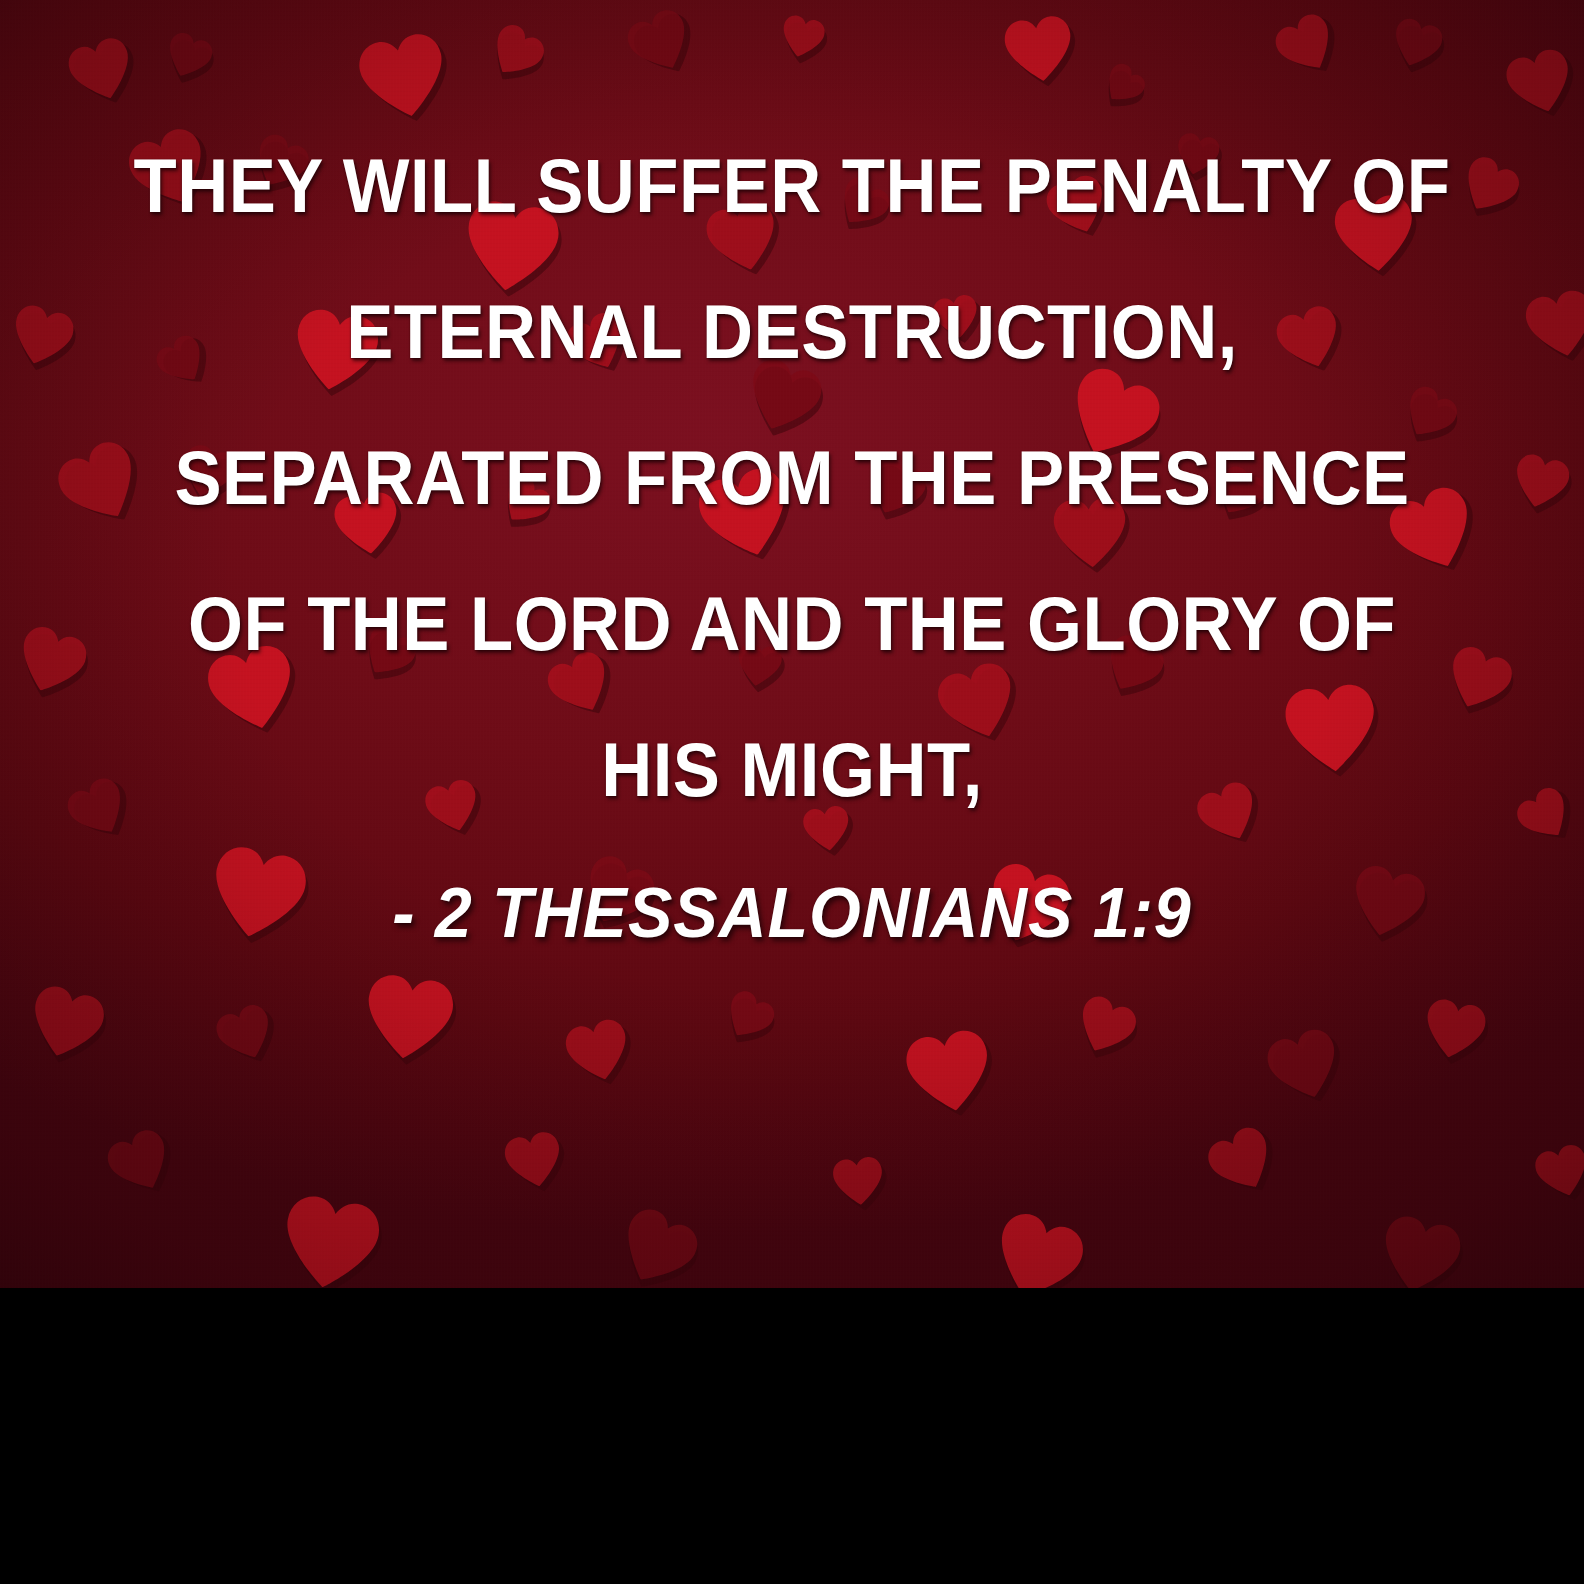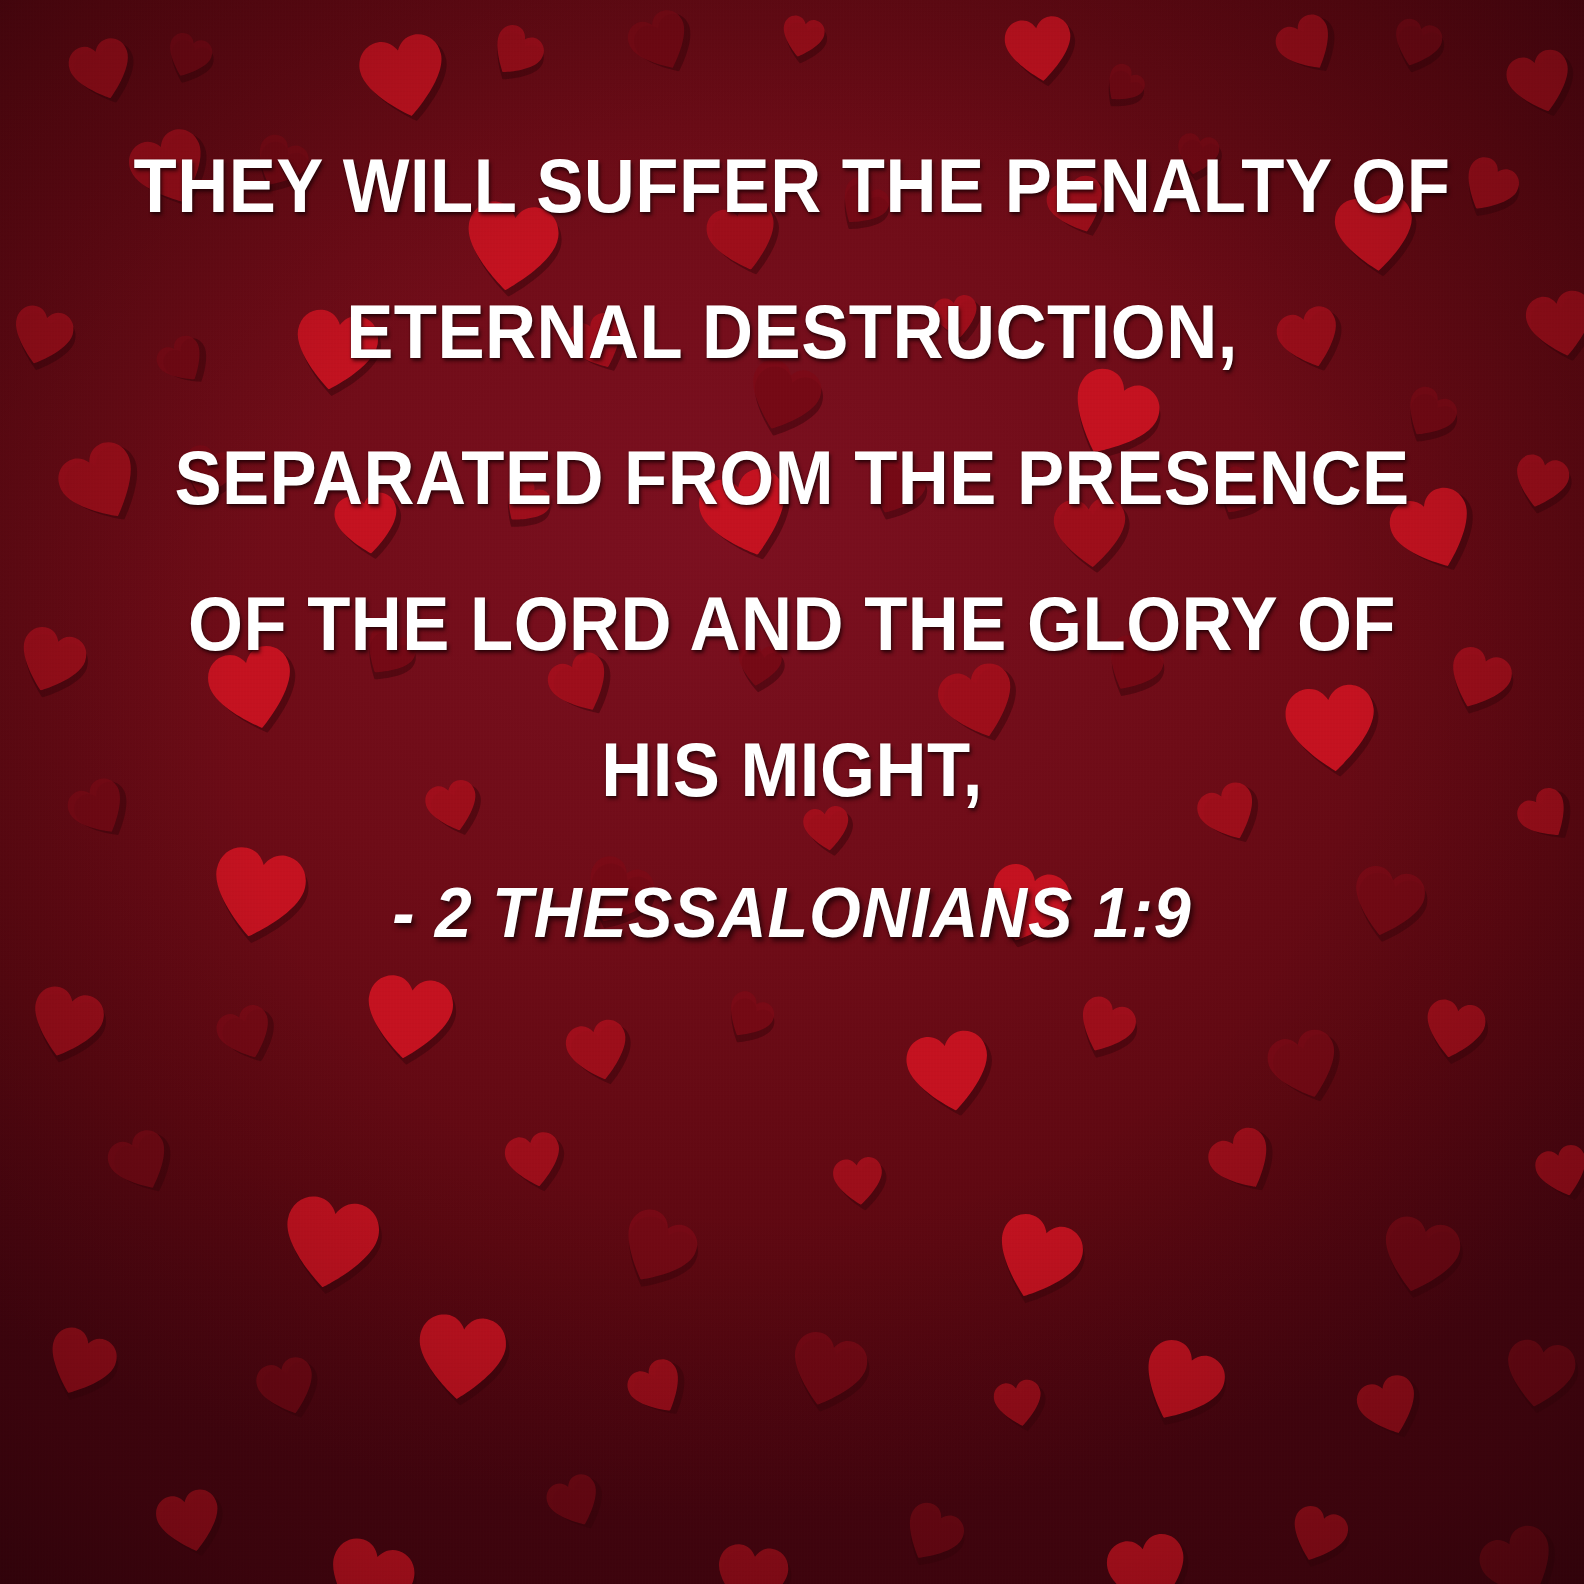--- a/index.html
+++ b/index.html
@@ -3,21 +3,21 @@
 <meta charset="utf-8">
 <style>
   html, body {
     margin: 0;
     padding: 0;
     background: #000;
   }
   #canvas {
     position: relative;
     width: 1584px;
-    height: 1584px;
+    height: 1288px;
     overflow: hidden;
     background: #6b0a14;
     font-family: "Liberation Sans", sans-serif;
   }
 
   
   .bg-base {
     position: absolute;
     inset: 0;
     background:

